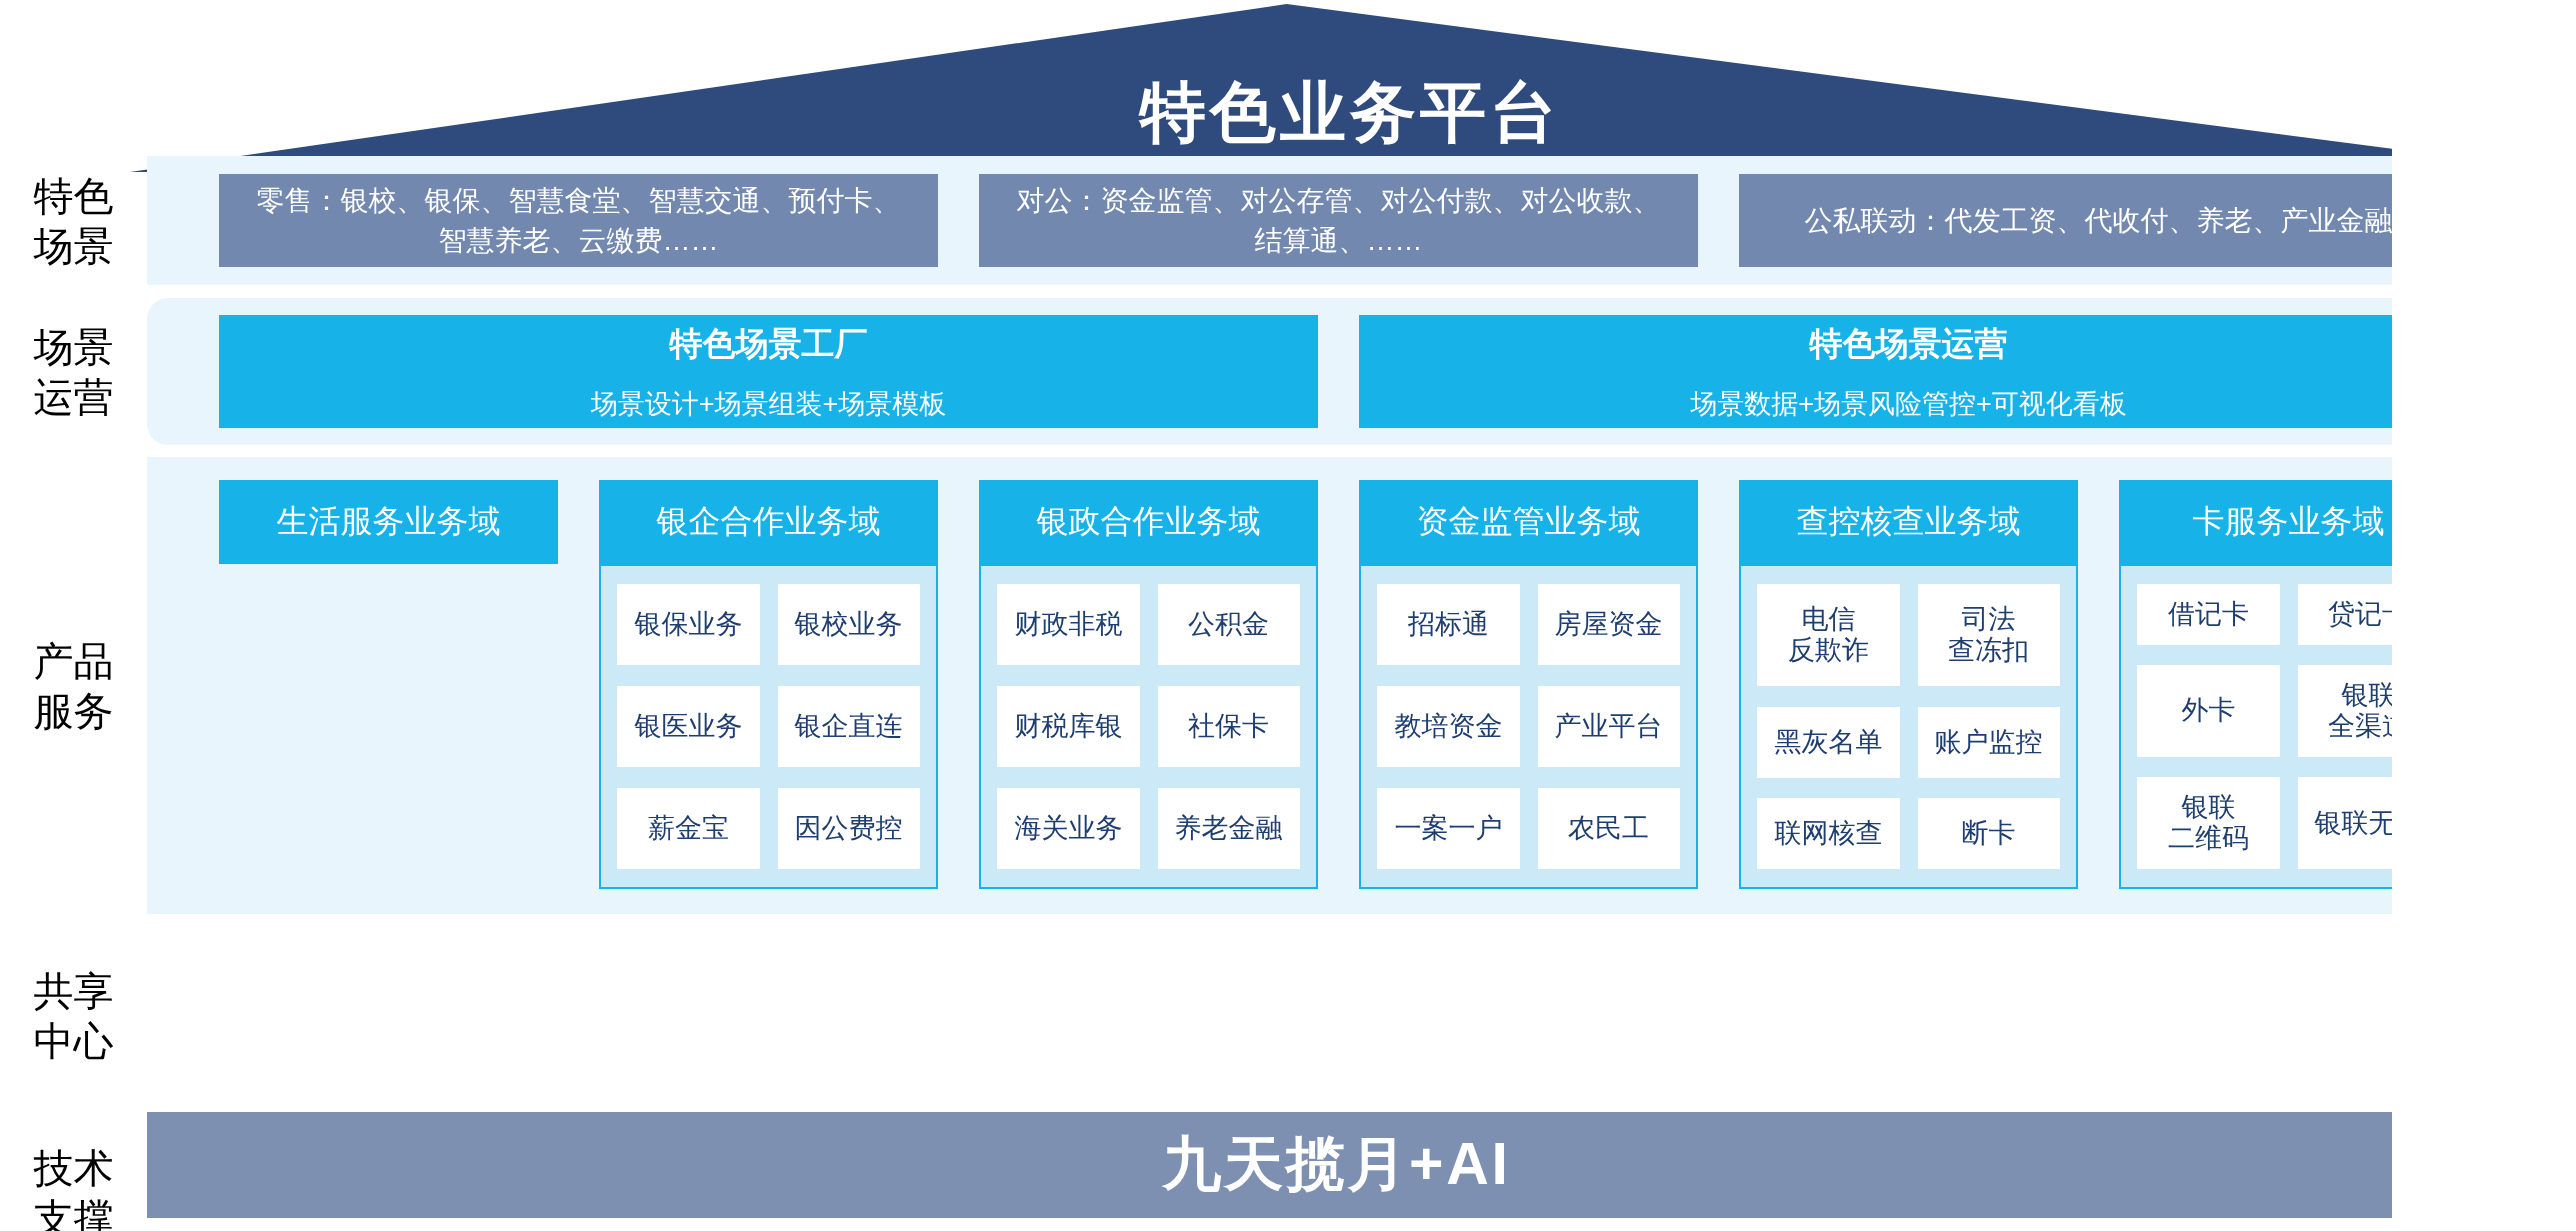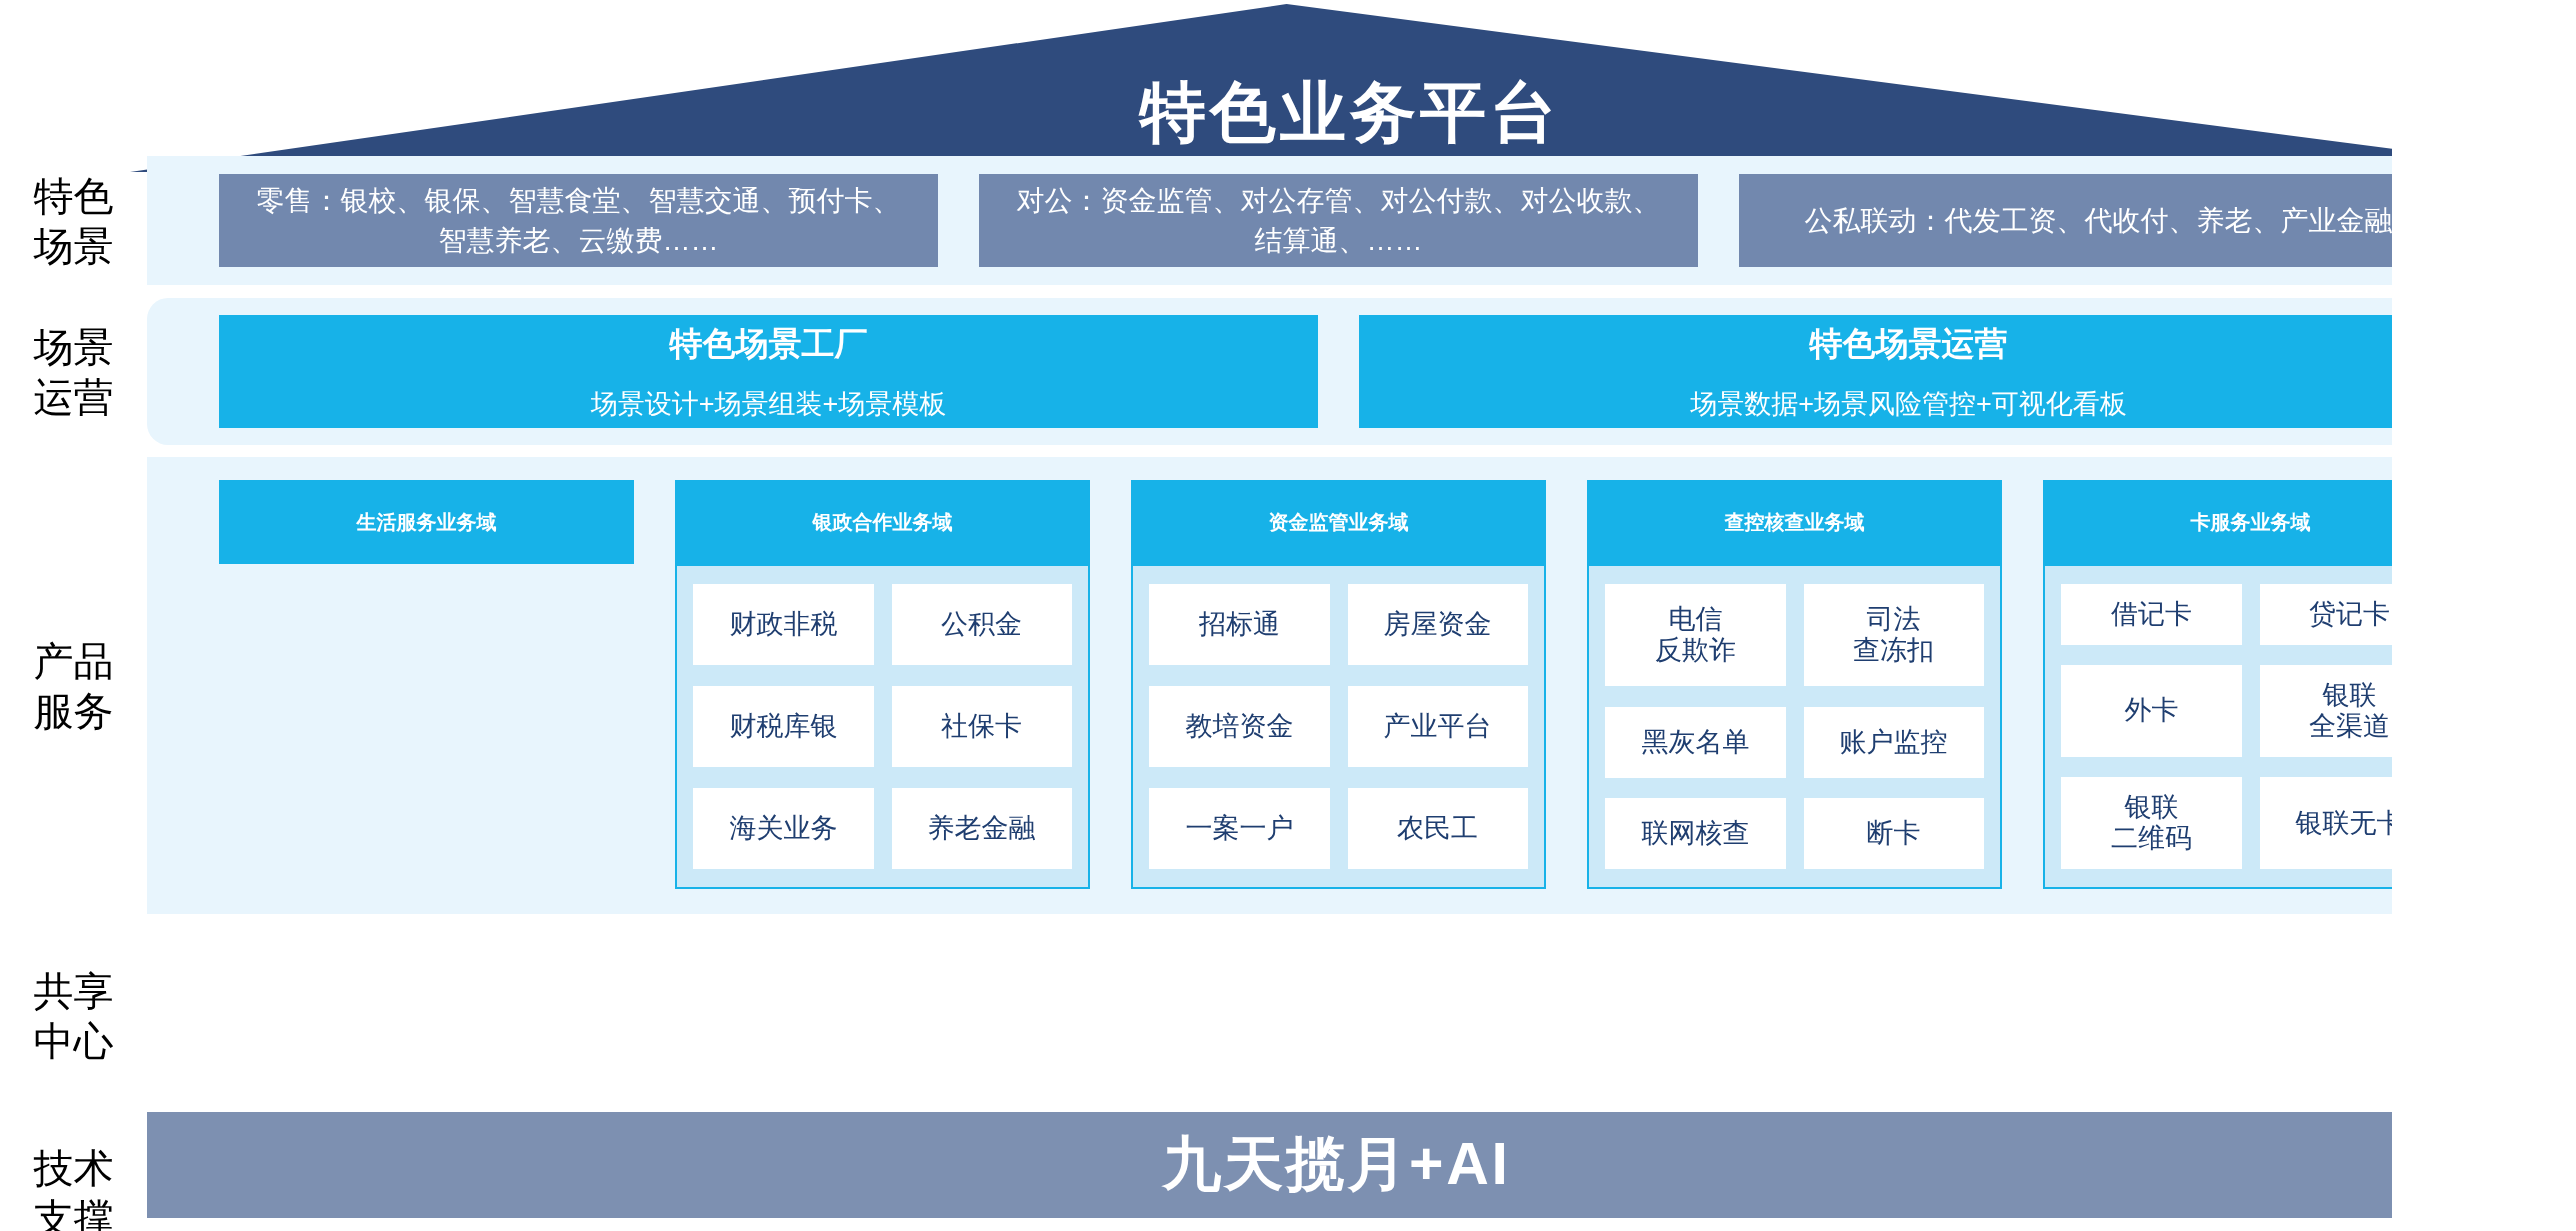--- a/index.html
+++ b/index.html
@@ -39,21 +39,21 @@
   .operation-box{
     flex:1;background:var(--cyan,#17B2E8);color:#ffffff;
     display:flex;flex-direction:column;align-items:center;justify-content:center;gap:19px;
   }
   .operation-title{font-size:33px;font-weight:bold;}
   .operation-subtitle{font-size:27px;}
   #products-band{top:457px;height:457px;padding:23px 68px 25px 72px;display:flex;gap:41px;}
   .product-card{flex:1;display:flex;flex-direction:column;}
   .product-header{
     height:84px;flex:0 0 84px;background:var(--cyan,#17B2E8);color:#ffffff;
-    font-weight:bold;font-size:20px;display:flex;align-items:center;justify-content:center;
+    font-weight:normal;font-size:32px;display:flex;align-items:center;justify-content:center;
   }
   .product-body{
     flex:1;background:var(--card-body,#CCE9F8);border:2.1px solid var(--cyan,#17B2E8);
     display:grid;grid-template-columns:1fr 1fr;gap:20.5px 18px;
     padding:18px 16.4px;box-sizing:border-box;
   }
   .product-cell{
     background:#ffffff;color:var(--cell-text,#1F3E70);font-size:27px;line-height:1.15;
     display:flex;align-items:center;justify-content:center;text-align:center;white-space:pre-line;
   }
@@ -109,20 +109,31 @@
       <div class="operation-subtitle">场景数据+场景风险管控+可视化看板</div>
     </div>
   </div>
 
   <div class="band" id="products-band">
 
     <div class="product-card">
       <div class="product-header">生活服务业务域</div>
     </div>
 
+    <div class="product-card">
+      <div class="product-header">银企合作业务域</div>
+      <div class="product-body">
+        <div class="product-cell">银保业务</div>
+        <div class="product-cell">银校业务</div>
+        <div class="product-cell">银医业务</div>
+        <div class="product-cell">银企直连</div>
+        <div class="product-cell">薪金宝</div>
+        <div class="product-cell">因公费控</div>
+      </div>
+    </div>
 
     <div class="product-card">
       <div class="product-header">银政合作业务域</div>
       <div class="product-body">
         <div class="product-cell">财政非税</div>
         <div class="product-cell">公积金</div>
         <div class="product-cell">财税库银</div>
         <div class="product-cell">社保卡</div>
         <div class="product-cell">海关业务</div>
         <div class="product-cell">养老金融</div>

